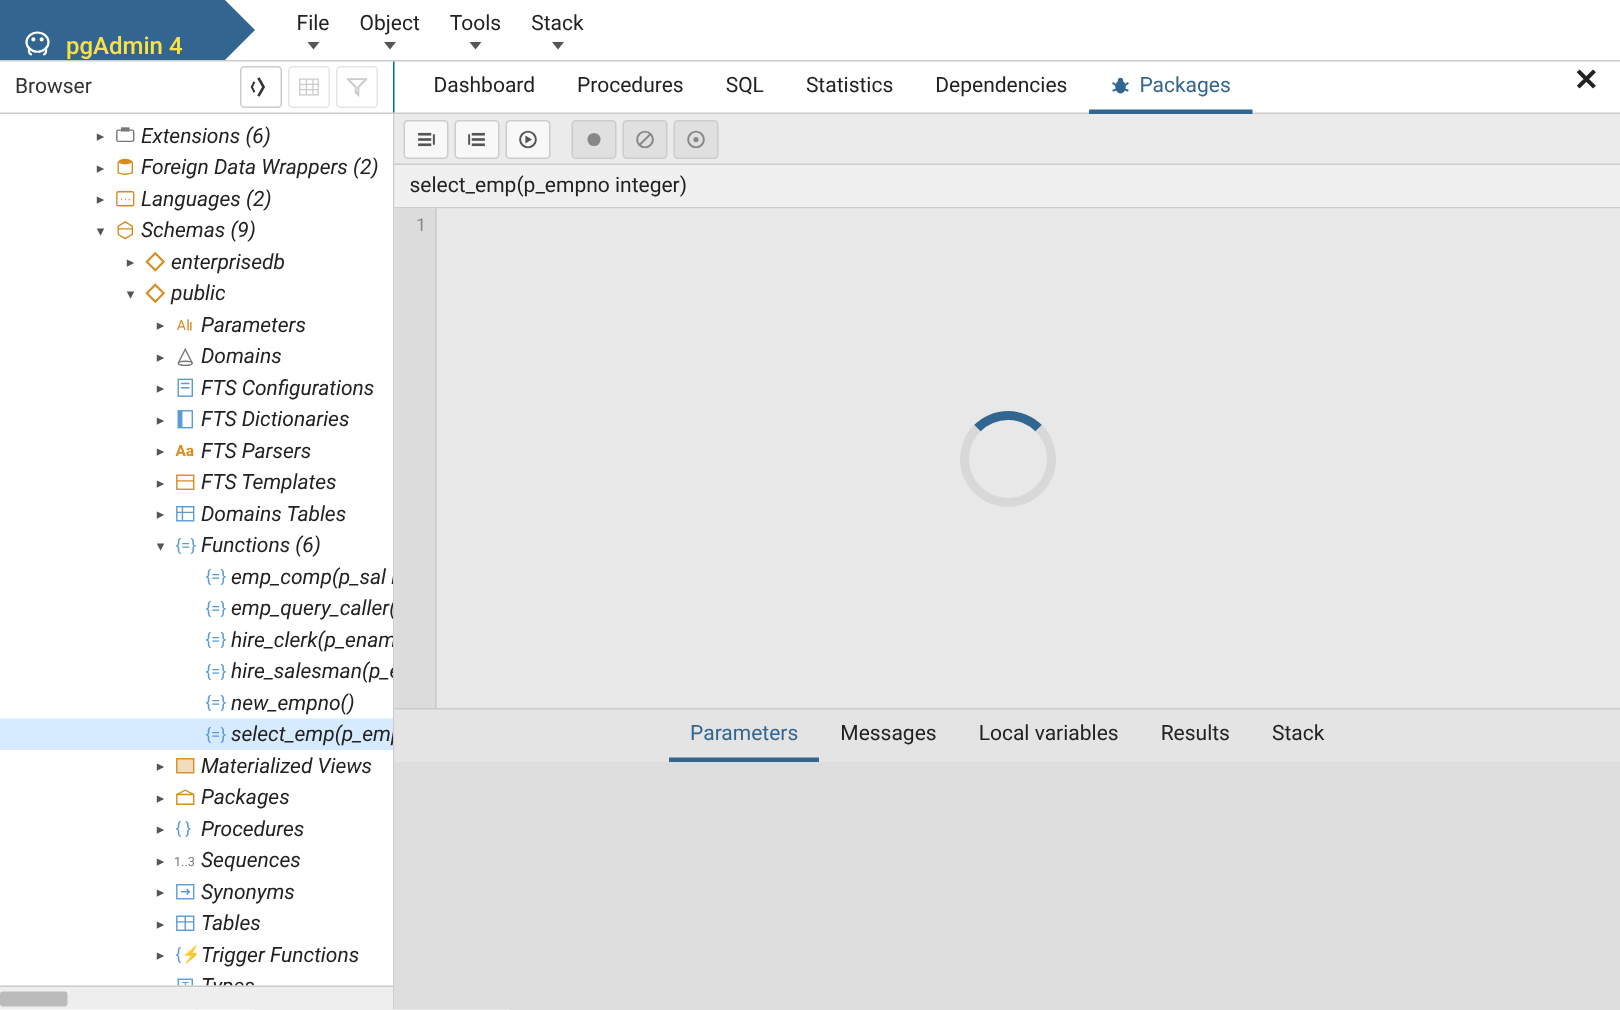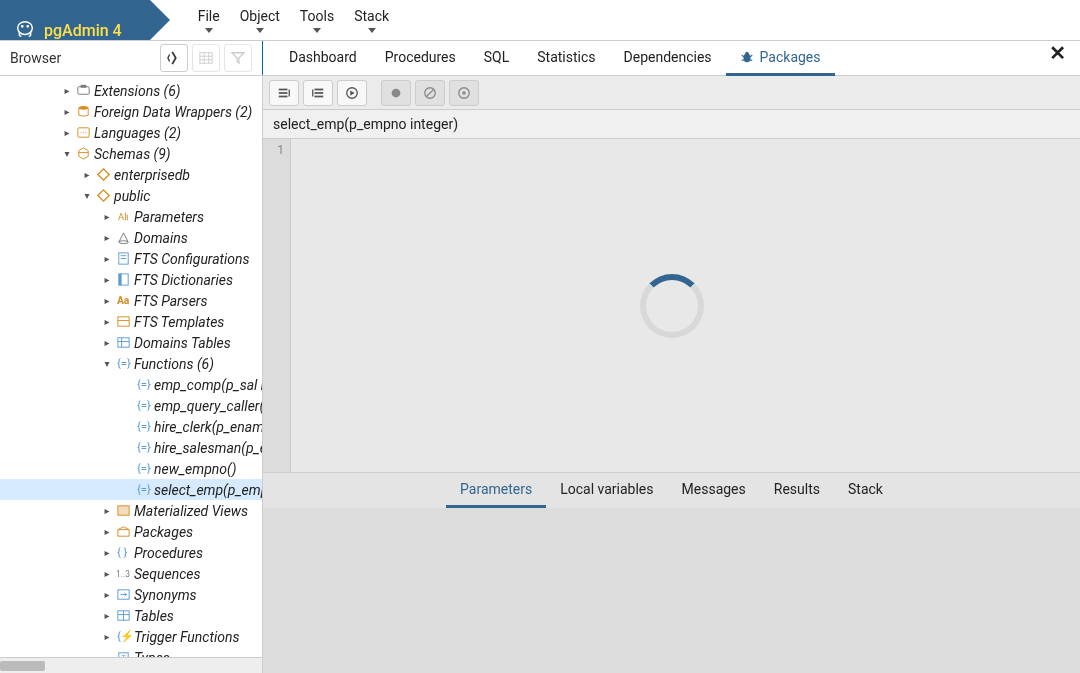--- a/index.html
+++ b/index.html
@@ -483,20 +483,20 @@
     <div class="fn-sig">select_emp(p_empno integer)</div>
     <div class="editor">
       <div class="gutter"><span>1</span></div>
       <div class="editor-body"></div>
       <div class="overlay">
         <div class="spinner"></div>
       </div>
     </div>
     <div class="bottom-tabs" id="btabs">
         <div class="btab active">Parameters</div>
+        <div class="btab">Messages</div>
         <div class="btab">Local variables</div>
-        <div class="btab">Messages</div>
         <div class="btab">Results</div>
         <div class="btab">Stack</div>
       </div>
     <div class="bottom-panel"></div>
   </div>
 </div>
 
 </body></html>

